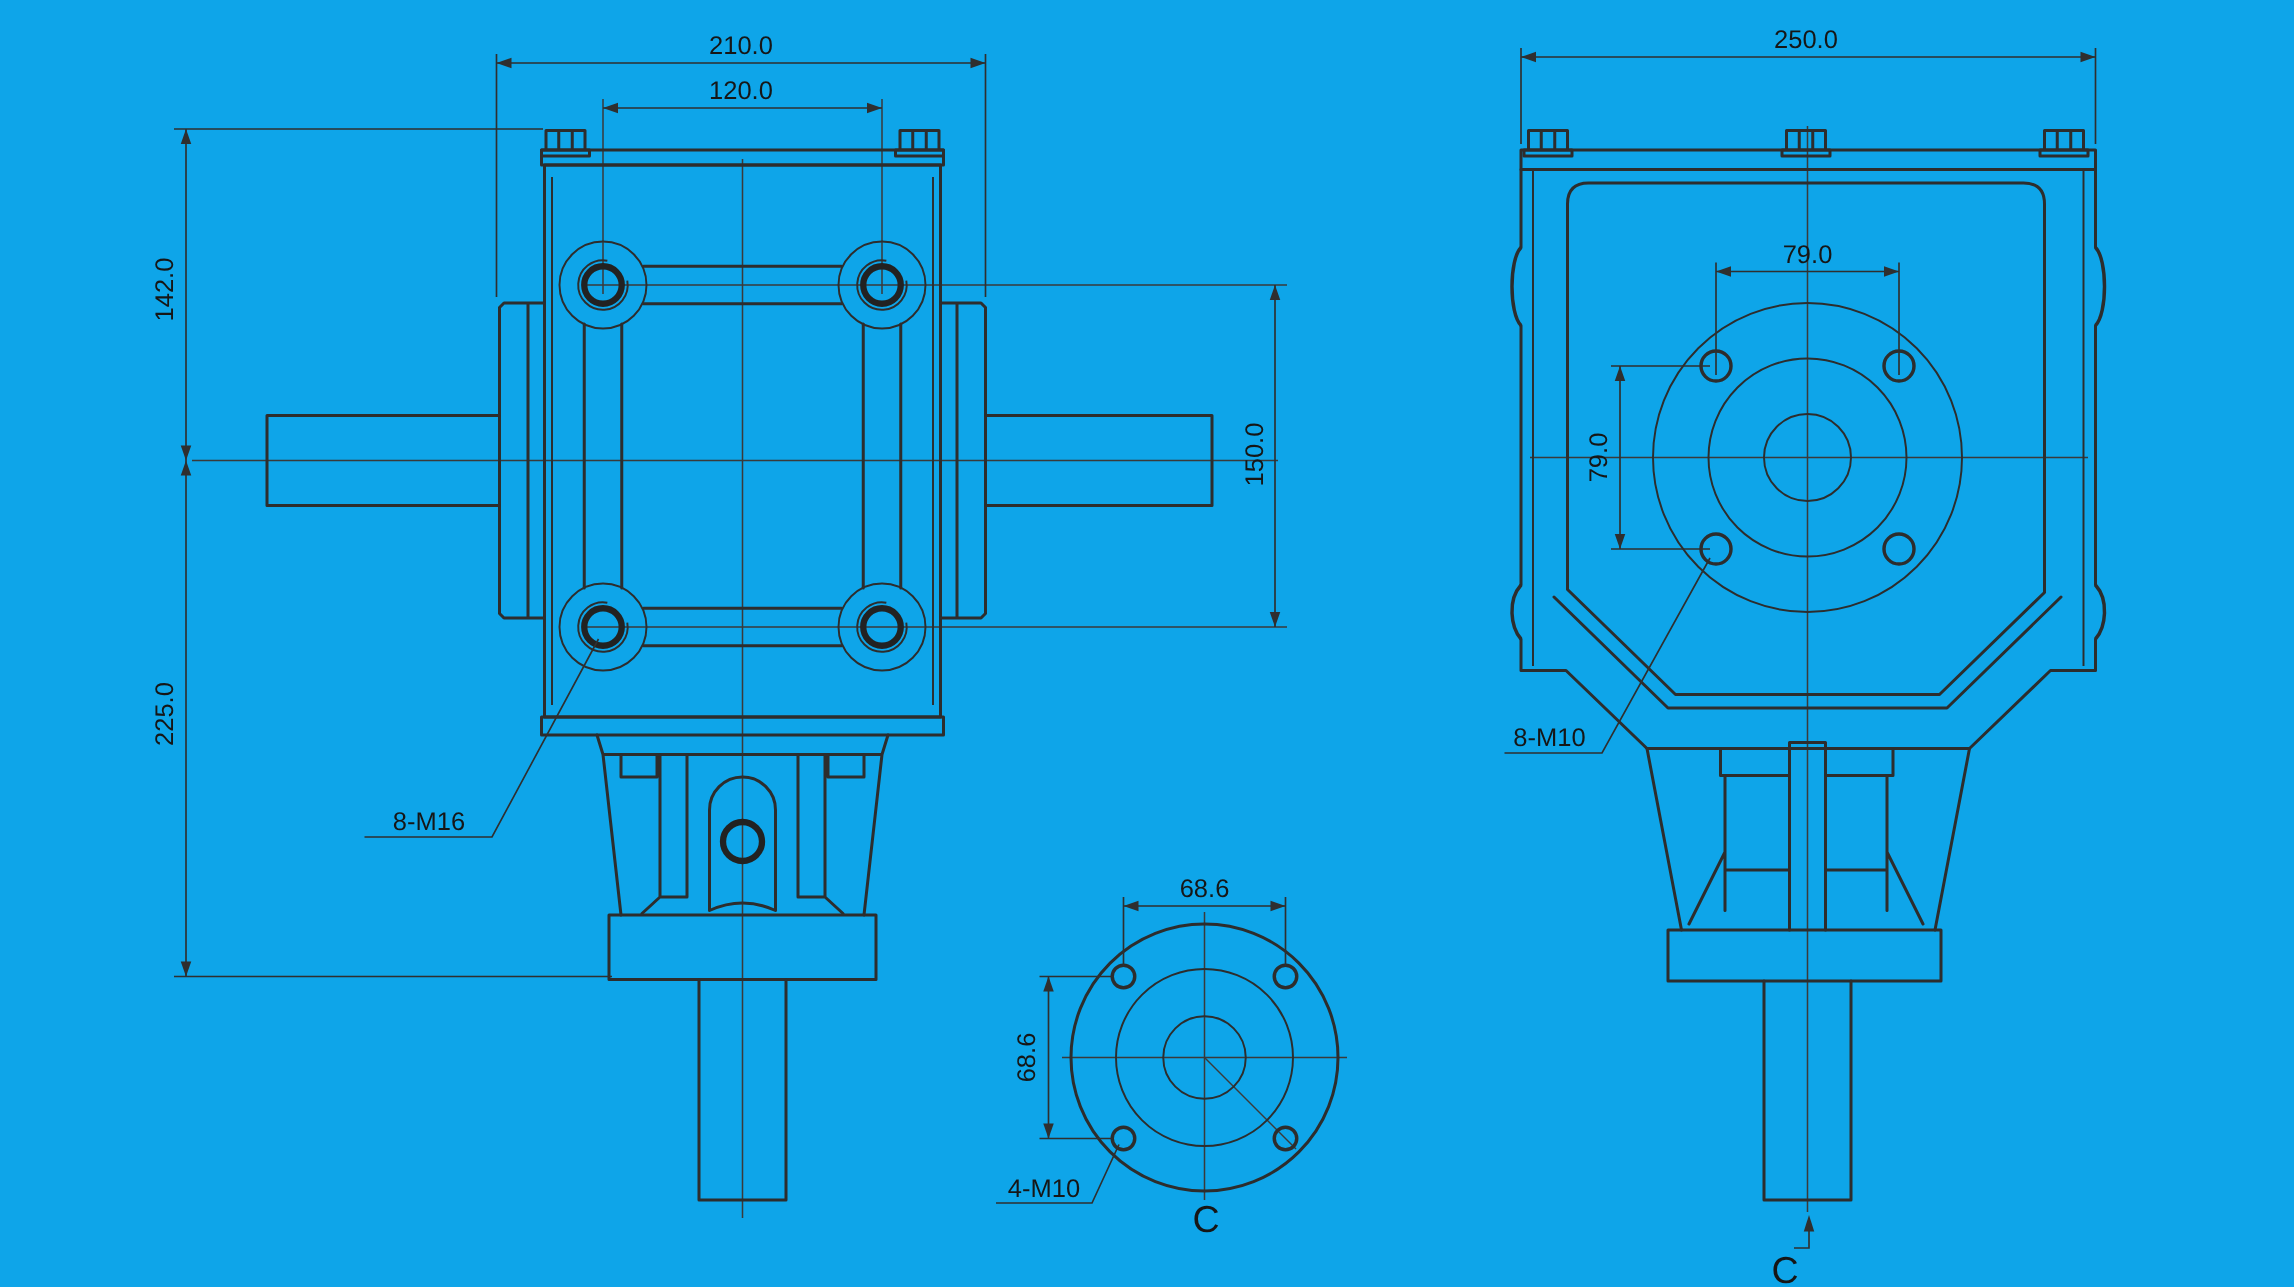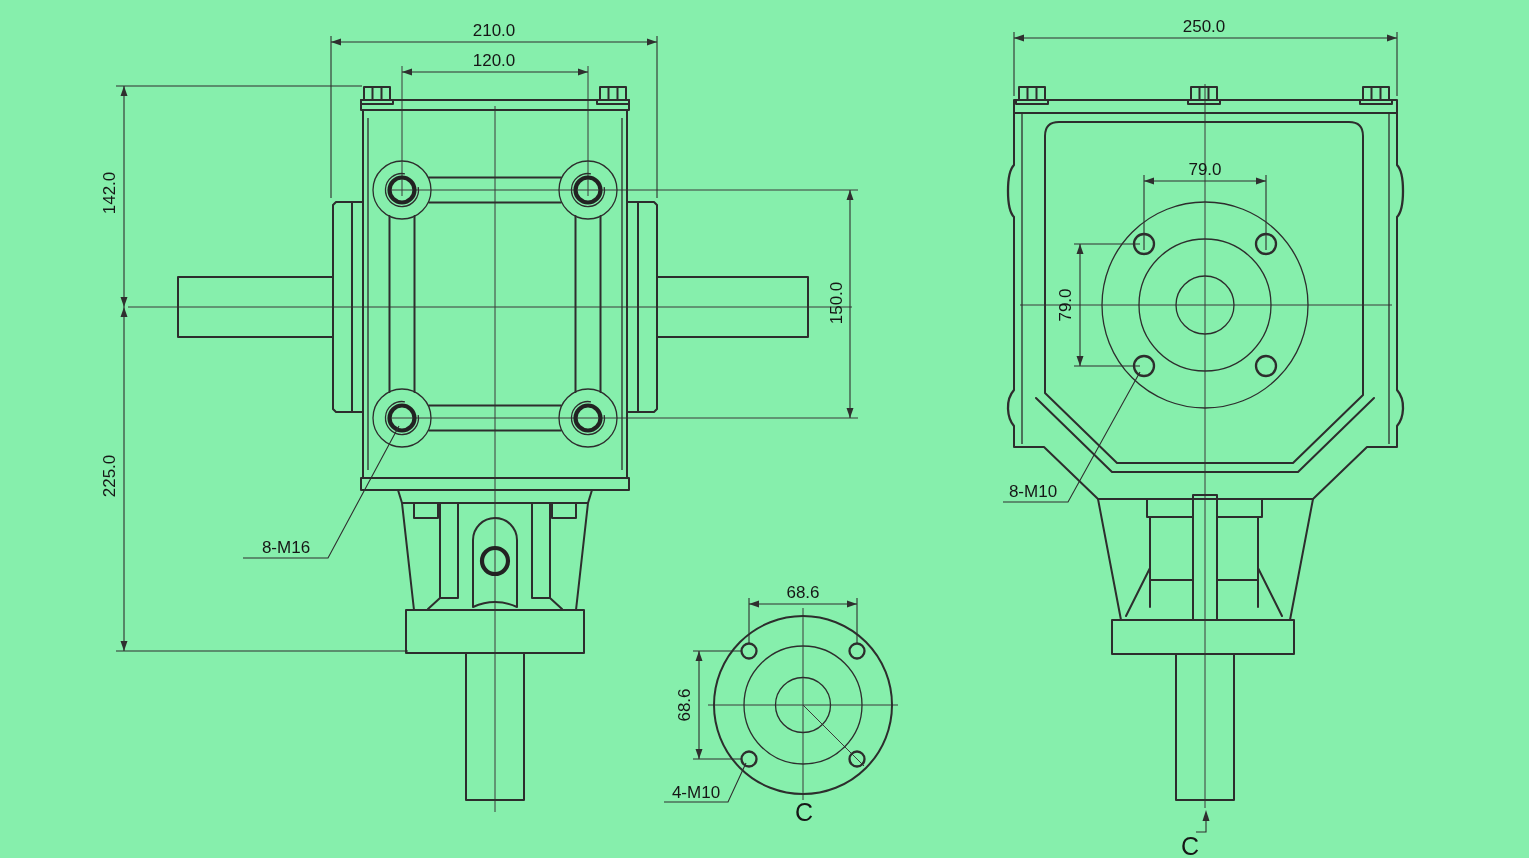--- a/index.html
+++ b/index.html
@@ -1,17 +1,17 @@
 <!DOCTYPE html>
 <html><head>
 <meta charset="utf-8">
 <style>
   html,body{margin:0;padding:0;background:#f4f4f4;}
   .canvas{
-    width:1529px;height:858px;background:#86efac;position:relative;
+    width:1529px;height:858px;background:#0ea5e9;position:relative;
     font-family:"Liberation Sans", sans-serif;overflow:hidden;
   }
   svg{display:block;}
   .obj{stroke:#2d2d2d;stroke-width:2;fill:none;stroke-linecap:round;stroke-linejoin:round;}
   .thin{stroke:#2d2d2d;stroke-width:1.3;fill:none;}
   .bold{stroke:#222;stroke-width:4.2;fill:none;}
   .med{stroke:#2d2d2d;stroke-width:2.3;fill:none;}
   .cl{stroke:#3a3a3a;stroke-width:1;fill:none;}
   .dim{stroke:#2f2f2f;stroke-width:1.1;fill:none;}
   .arr{fill:#2f2f2f;stroke:none;}

